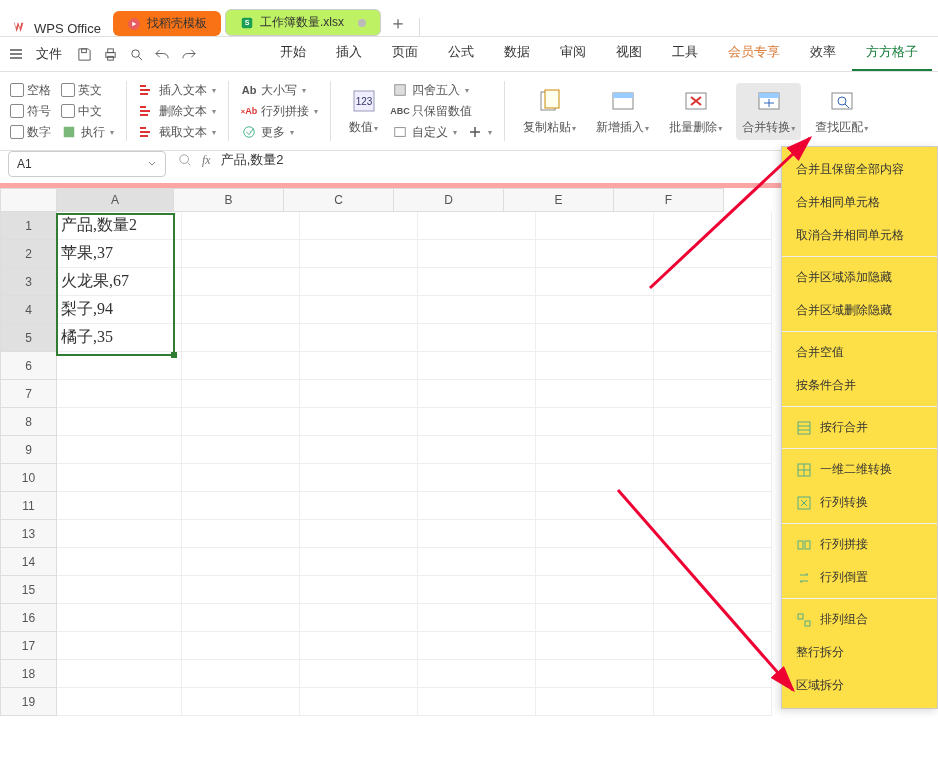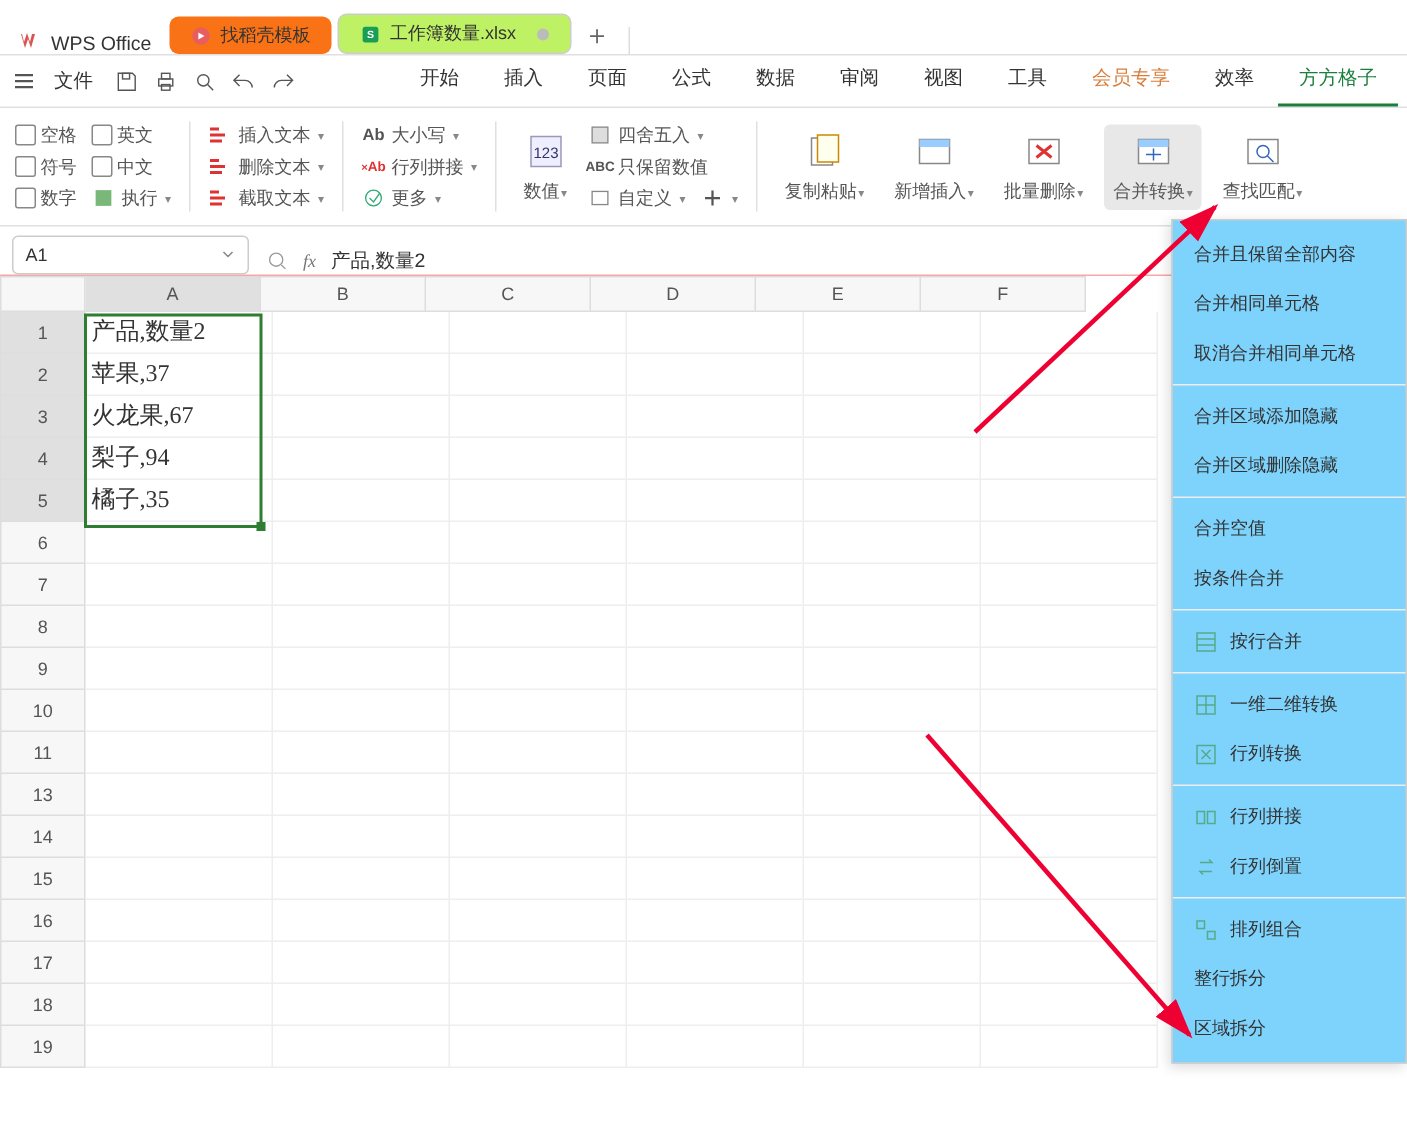--- a/index.html
+++ b/index.html
@@ -27,40 +27,40 @@
 .rrow{display:flex;gap:10px;align-items:center}
 .chk{display:flex;align-items:center;gap:3px;font-size:12px;color:#555;white-space:nowrap}
 .chk-box{width:12px;height:12px;border:1px solid #888;border-radius:2px}
 .rbtn{display:flex;align-items:center;gap:4px;font-size:12px;color:#555;white-space:nowrap}
 .rbtn .ico{width:16px;height:16px;display:flex;align-items:center;justify-content:center}
 .caret{font-size:8px;color:#888;margin-left:1px}
 .sep{width:1px;height:60px;background:#e0e0e0;margin:0 4px}
 .bigbtn{display:flex;flex-direction:column;align-items:center;gap:4px;padding:4px 6px;font-size:12px;color:#555;white-space:nowrap}
 .bigbtn .bico{width:28px;height:28px;display:flex;align-items:center;justify-content:center}
 .bigbtn.active{background:#e8e8e8;border-radius:4px}
-.namebox-row{height:32px;border-bottom:1px solid #fca5a5;display:flex;align-items:flex-end;padding:0 8px;gap:12px}
+.namebox-row{height:32px;border-bottom:5px solid #fca5a5;display:flex;align-items:flex-start;padding:0 8px;gap:12px}
 .namebox{width:140px;height:24px;border:1px solid #ccc;border-radius:4px;display:flex;align-items:center;padding:0 8px;justify-content:space-between;font-size:12px}
 .fbar{display:flex;align-items:center;gap:10px;color:#777;font-size:12px}
 .fbar .fx{font-style:italic;font-family:"Times New Roman",serif}
 .fcontent{color:#333;font-size:13px}
 .sheet{position:relative}
 .colhdrs{display:flex;height:24px}
 .corner{width:55px;border:1px solid #ddd;background:#f7f7f7}
 .colh{border-top:1px solid #ddd;border-right:1px solid #ddd;border-bottom:1px solid #ddd;background:#f7f7f7;display:flex;align-items:center;justify-content:center;font-size:12px;color:#555}
 .colh.A{width:116px;background:#e0e0e0}
 .colh.B{width:109px}.colh.C{width:109px}.colh.D{width:109px}.colh.E{width:109px}.colh.F{width:109px}
 .rows{}
 .srow{display:flex;height:28px}
 .rowh{width:55px;border-left:1px solid #ddd;border-right:1px solid #ddd;border-bottom:1px solid #ddd;background:#f7f7f7;display:flex;align-items:center;justify-content:center;font-size:12px;color:#555}
 .rowh.selrng{background:#e0e0e0}
 .cell{border-right:1px solid #eee;border-bottom:1px solid #eee;display:flex;align-items:center;padding:0 4px;font-size:16px;font-family:"SimSun","NSimSun",serif}
 .cell.A{width:116px}.cell.B{width:109px}.cell.C{width:109px}.cell.D{width:109px}.cell.E{width:109px}.cell.F{width:109px}
 .selection-border{position:absolute;left:56px;top:25px;width:115px;height:139px;border:2px solid #2e7d32;pointer-events:none}
 .selection-border::after{content:"";position:absolute;right:-4px;bottom:-4px;width:6px;height:6px;background:#2e7d32}
-.dropdown{position:absolute;top:146px;right:0;width:155px;background:#7dd3fc;border:1px solid #ccc;box-shadow:-2px 2px 8px rgba(0,0,0,.15);padding:6px 0;font-size:12px;color:#333}
+.dropdown{position:absolute;top:146px;right:0;width:155px;background:#fde047;border:1px solid #ccc;box-shadow:-2px 2px 8px rgba(0,0,0,.15);padding:6px 0;font-size:12px;color:#333}
 .dd-item{padding:8px 14px;display:flex;align-items:center;gap:8px}
 .dd-item.icon .mico{width:16px;height:16px;display:flex;align-items:center;justify-content:center;color:#4a6;flex-shrink:0}
 .dd-sep{height:1px;background:#eee;margin:4px 0}
 .arrow{position:absolute;pointer-events:none}
 </style>
 </head>
 <body>
 
 <div class="titlebar">
   <div class="app-title">

